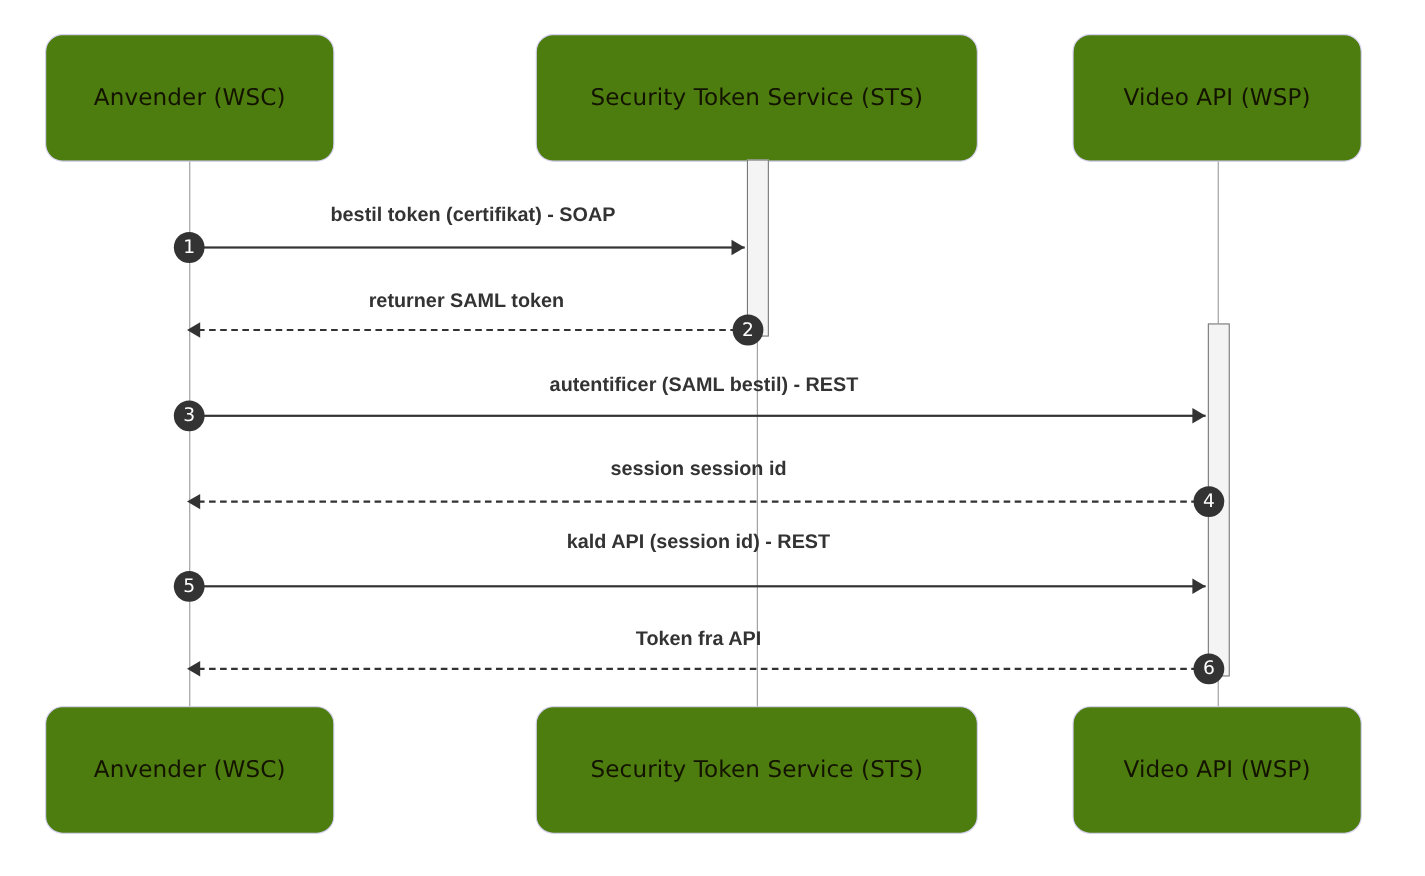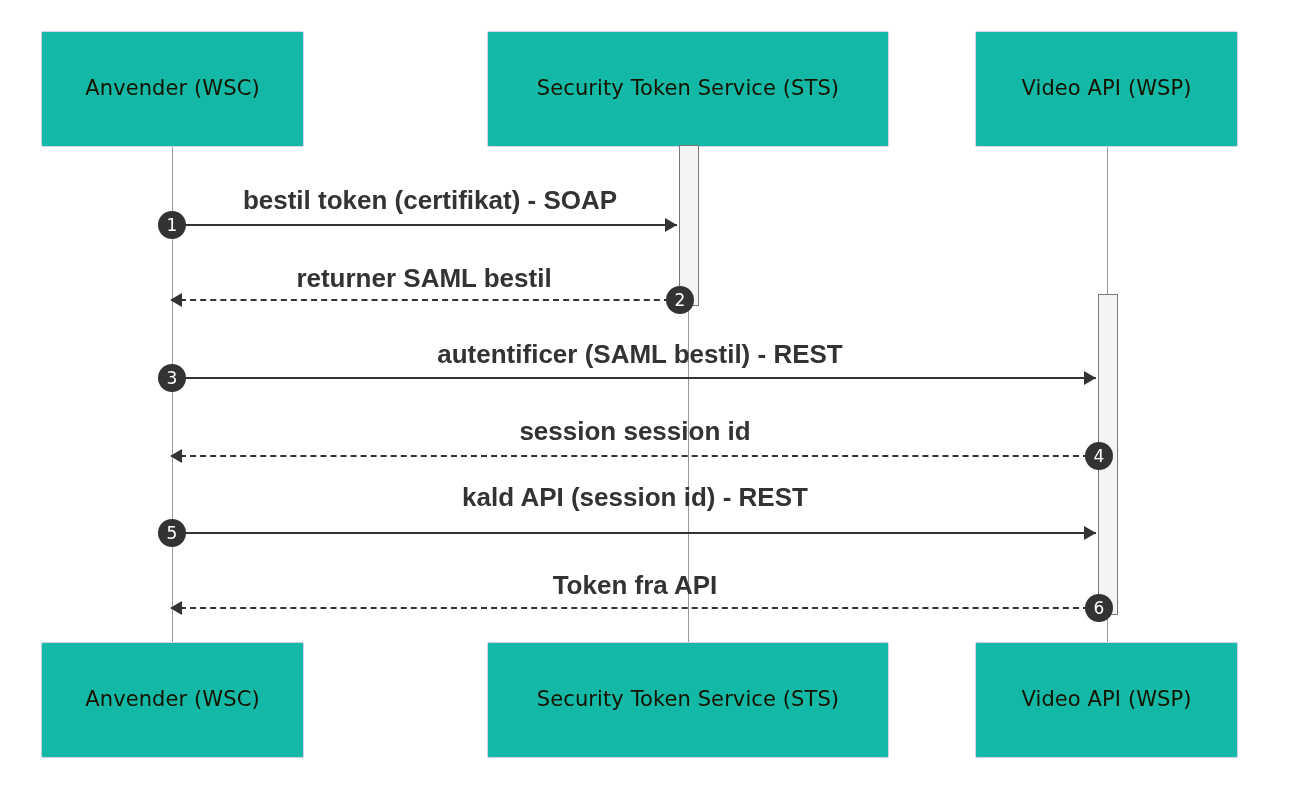--- a/index.html
+++ b/index.html
@@ -16,23 +16,23 @@
     width: 1295px;
     height: 796px;
     background: #ffffff;
     overflow: hidden;
   }
 
   
   .participant {
     position: absolute;
     box-sizing: border-box;
-    background: #14b8a6;
+    background: #4d7c0f;
     border: 1px solid #D6D0F3;
-    border-radius: 2px;
+    border-radius: 16px;
     display: flex;
     align-items: center;
     justify-content: center;
     color: #131300;
     font-family: "DejaVu Sans", sans-serif;
     font-size: 21px;
     font-weight: 400;
     letter-spacing: 0.1px;
     text-align: center;
     line-height: 1.2;
@@ -51,21 +51,21 @@
     box-sizing: border-box;
     width: 20px;
     background: #F4F4F4;
     border: 1px solid #787878;
   }
 
   
   .msg-label {
     position: absolute;
     font-family: "Liberation Sans", sans-serif;
-    font-size: 26px;
+    font-size: 18px;
     font-weight: 700;
     color: #333333;
     white-space: nowrap;
     text-align: center;
     transform: translateX(-50%);
   }
   .msg-line {
     position: absolute;
     height: 0;
     border-top: 2px solid #333333;
@@ -127,21 +127,21 @@
   <div class="lifeline" style="left:1107px; top:147px; height:496px;"></div>
 
   <div class="activation" style="left:679px; top:145px; height:161px;"></div>
   <div class="activation" style="left:1098px; top:294px; height:321px;"></div>
 
   <div class="msg-label" style="left:430px; top:185px;">bestil token (certifikat) - SOAP</div>
   <div class="msg-line" style="left:172px; top:224px; width:505px;"></div>
   <div class="arrow-head right" style="left:665px; top:218px;"></div>
   <div class="seq-badge" style="left:172px; top:225px;">1</div>
 
-  <div class="msg-label" style="left:424px; top:263px;">returner SAML bestil</div>
+  <div class="msg-label" style="left:424px; top:263px;">returner SAML token</div>
   <div class="msg-line dashed" style="left:180px; top:299px; width:500px;"></div>
   <div class="arrow-head left" style="left:170px; top:293px;"></div>
   <div class="seq-badge" style="left:680px; top:300px;">2</div>
 
   <div class="msg-label" style="left:640px; top:339px;">autentificer (SAML bestil) - REST</div>
   <div class="msg-line" style="left:172px; top:377px; width:924px;"></div>
   <div class="arrow-head right" style="left:1084px; top:371px;"></div>
   <div class="seq-badge" style="left:172px; top:378px;">3</div>
 
   <div class="msg-label" style="left:635px; top:416px;">session session id</div>

